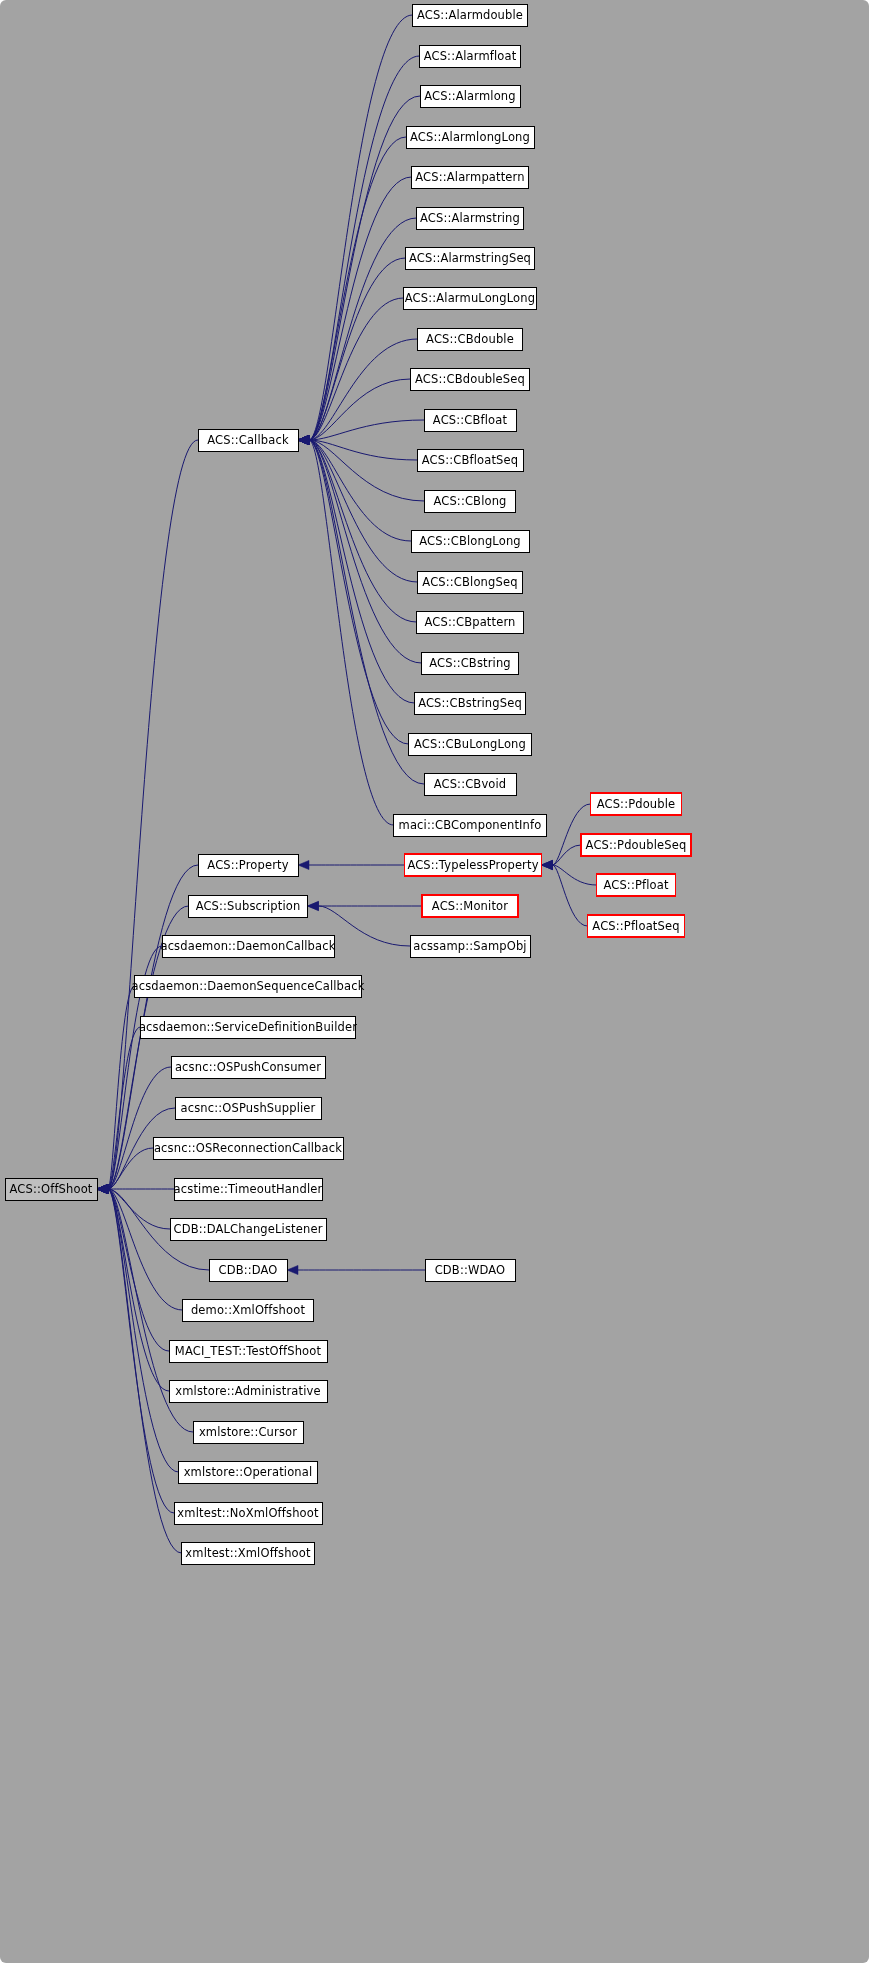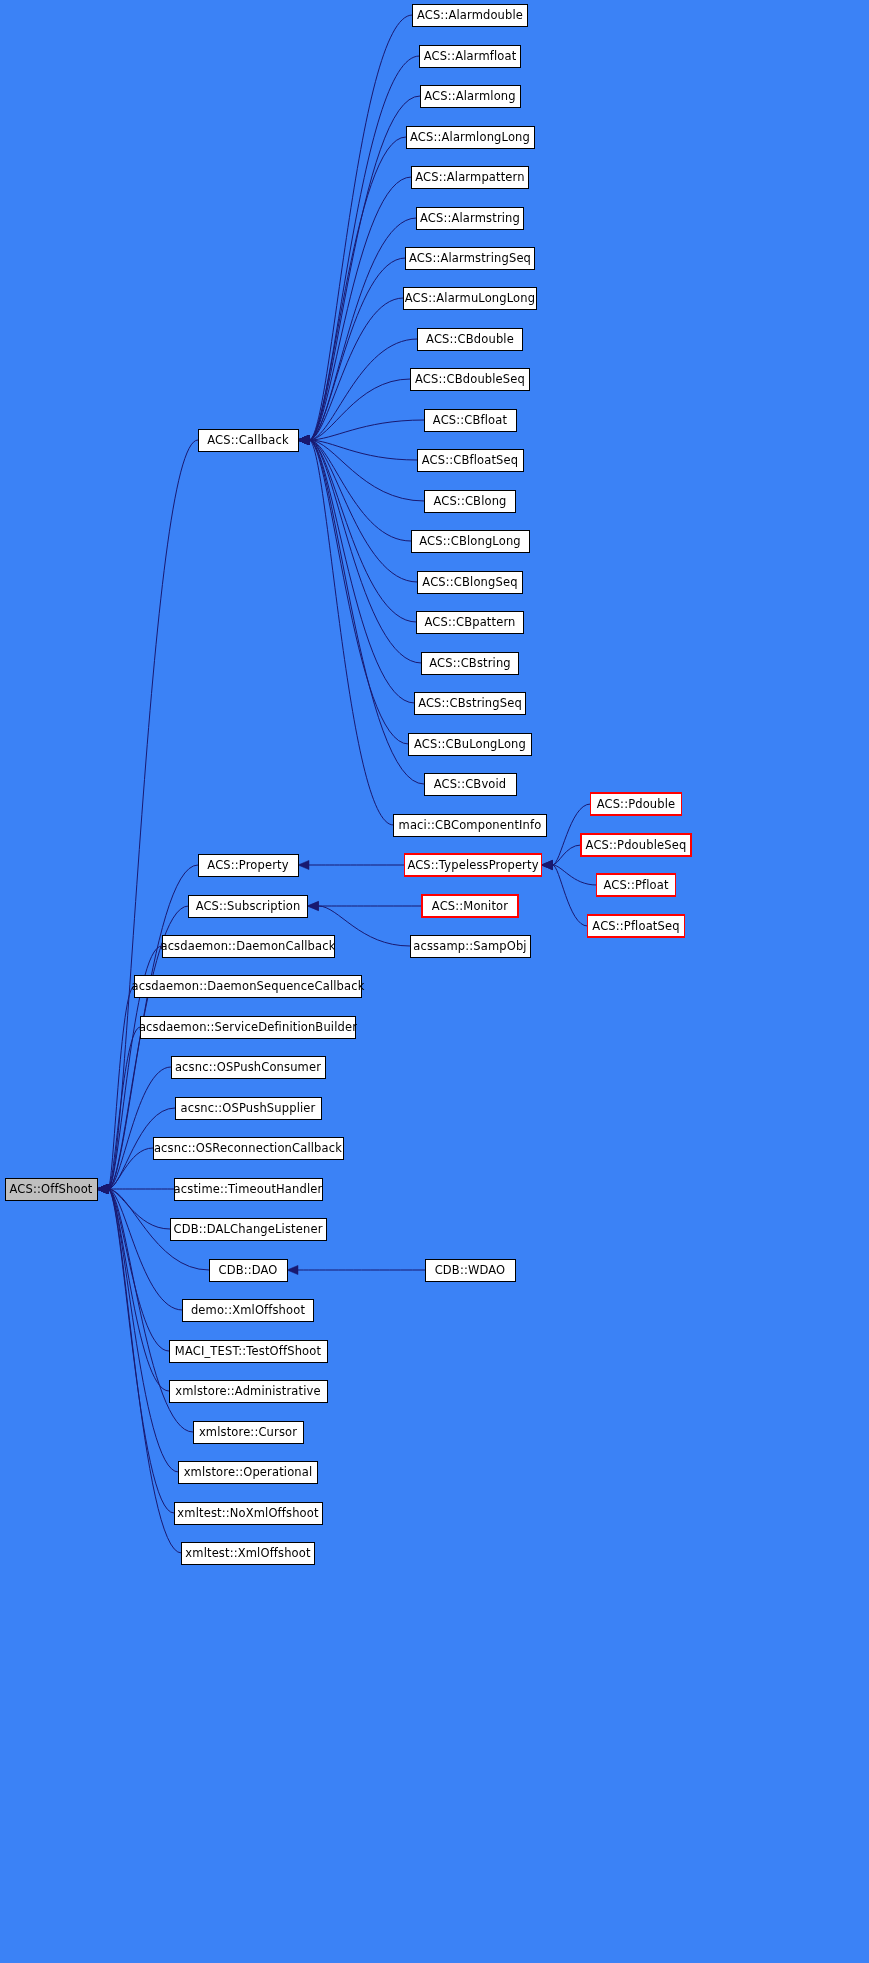--- a/index.html
+++ b/index.html
@@ -10,21 +10,22 @@
   body {
     font-family: "DejaVu Sans", sans-serif;
     width: 869px;
     height: 1963px;
     overflow: hidden;
   }
   #diagram-root {
     position: relative;
     width: 869px;
     height: 1963px;
-    background: #3b82f6;
+    background: #a3a3a3;
+    border-radius: 6px;
   }
   svg#graph {
     position: absolute;
     top: 0;
     left: 0;
     width: 869px;
     height: 1963px;
     display: block;
   }
   .node-rect {

